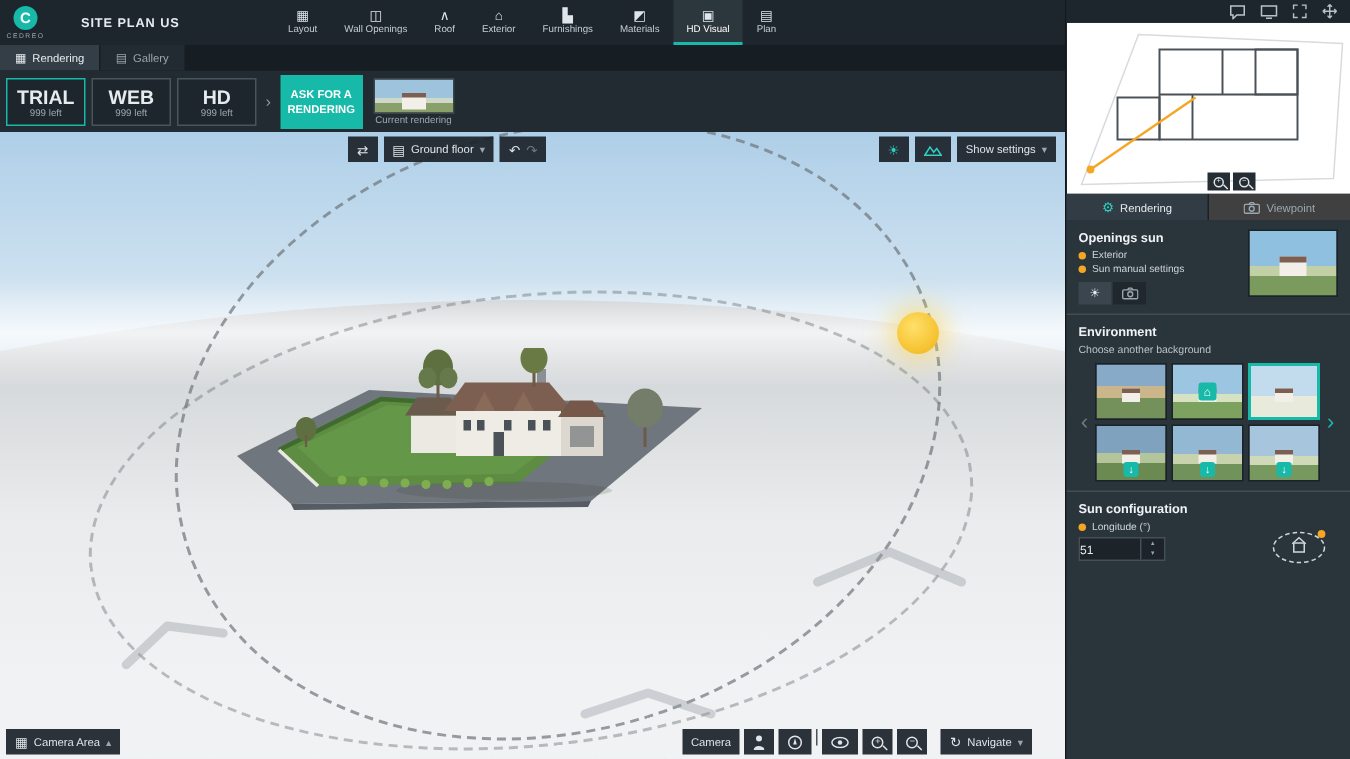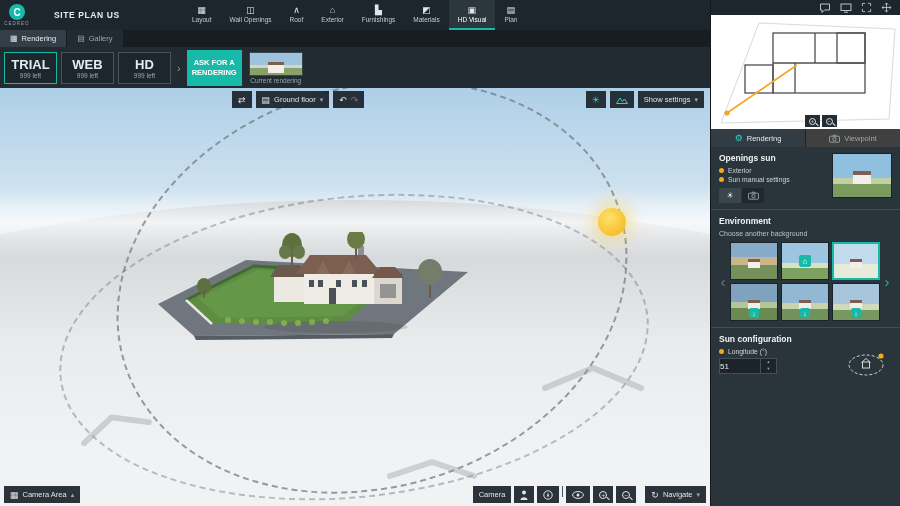--- a/index.html
+++ b/index.html
@@ -70,21 +70,21 @@
     background:radial-gradient(circle at 40% 35%,#ffe06a,#f6c332 65%,#eab427);
     box-shadow:0 0 16px 5px rgba(250,210,80,.55)}
   .scene{position:absolute;left:146px;top:144px}
   .gnd-arrows{position:absolute;inset:0;pointer-events:none}
 
   .ov{background:rgba(28,36,42,.93);color:#dfe5e9;height:17px;display:flex;align-items:center;
     font-size:7.5px;padding:0 6px;gap:4px;cursor:pointer}
   .vp-top{position:absolute;top:3px;left:232px;display:flex;gap:4px}
   .vp-topright{position:absolute;top:3px;right:6px;display:flex;gap:4px}
   .vp-bl{position:absolute;left:4px;bottom:3px}
-  .vp-br{position:absolute;right:4px;bottom:3px;display:flex;gap:3px;align-items:flex-start}
+  .vp-br{position:absolute;right:22px;bottom:3px;display:flex;gap:3px;align-items:flex-start}
   .gi{font-size:9px}
   .teal-ic{color:#2fd1c0}
   .dim{color:#6f7a81}
   .caret{font-size:7px;color:#9aa7ae}
   .sep{width:1px;height:11px;background:#49545c}
   .lens{position:relative;width:8px;height:8px;border:1px solid #dfe5e9;border-radius:50%;
     font-size:6px;line-height:6px;display:flex;align-items:center;justify-content:center;color:#dfe5e9}
   .lens::after{content:"";position:absolute;width:4px;height:1.2px;background:#dfe5e9;right:-3.5px;bottom:-1.5px;transform:rotate(45deg)}
 
   

